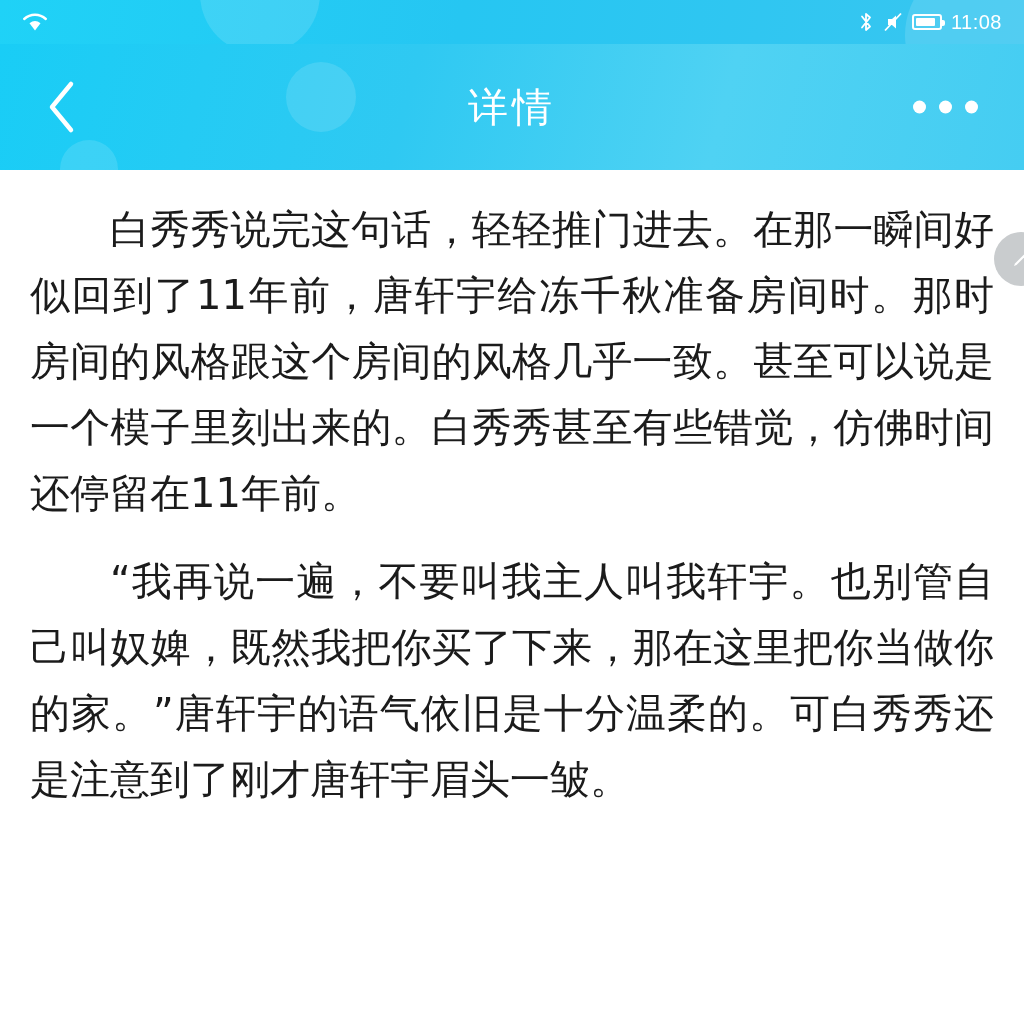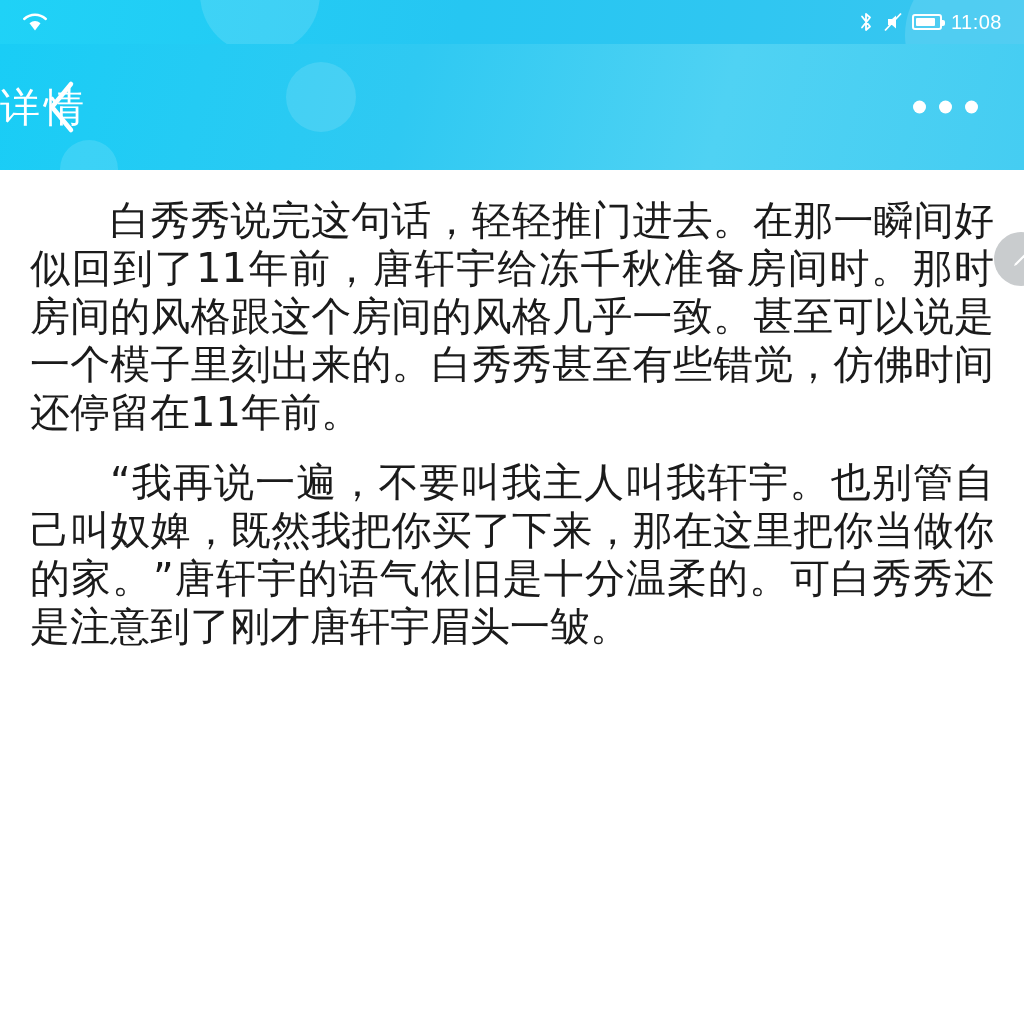--- a/index.html
+++ b/index.html
@@ -74,20 +74,21 @@
     border-radius: 1px;
   }
 
   
   .title-bar {
     position: relative;
     height: 126px;
     background: linear-gradient(105deg, #19cdf6 0%, #2fc9f2 40%, #4fd2f3 70%, #45cdf2 100%);
     display: flex;
     align-items: center;
+    justify-content: center;
     overflow: hidden;
   }
   
   .bubble {
     position: absolute;
     border-radius: 50%;
     background: rgba(255, 255, 255, 0.13);
     pointer-events: none;
   }
   .b1 { width: 120px; height: 120px; left: 200px; top: -66px; }
@@ -138,21 +139,21 @@
   .content {
     padding: 26px 30px 0 30px;
     box-sizing: border-box;
     height: calc(1024px - 44px - 126px);
     overflow: hidden;
     background: #ffffff;
   }
   .para {
     margin: 0 0 22px 0;
     font-size: 40px;
-    line-height: 48px;
+    line-height: 66px;
     color: #1b1b1b;
     text-indent: 2em;
     text-align: justify;
     font-family: "DejaVu Sans", "Liberation Sans", sans-serif;
     letter-spacing: 0px;
   }
 
   
   .side-handle {
     position: absolute;

